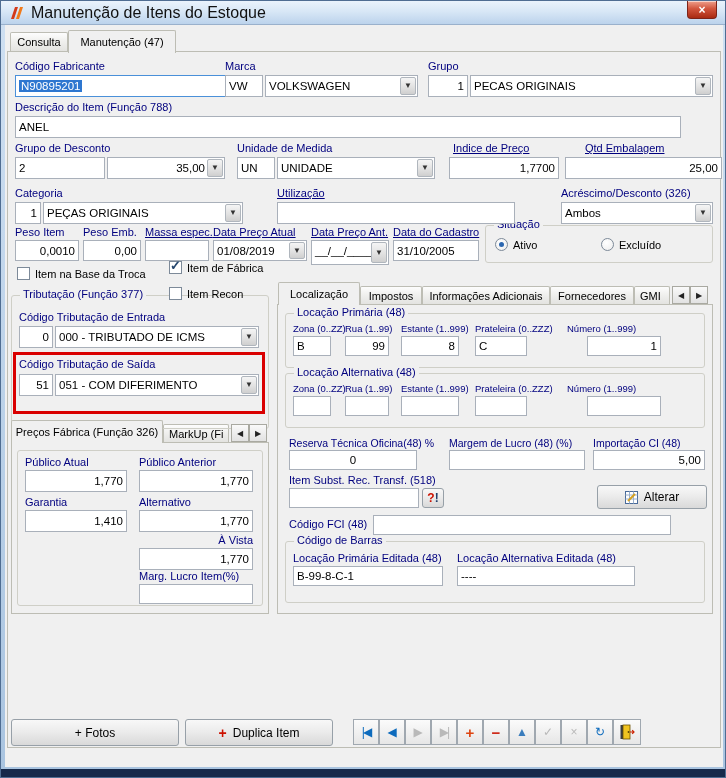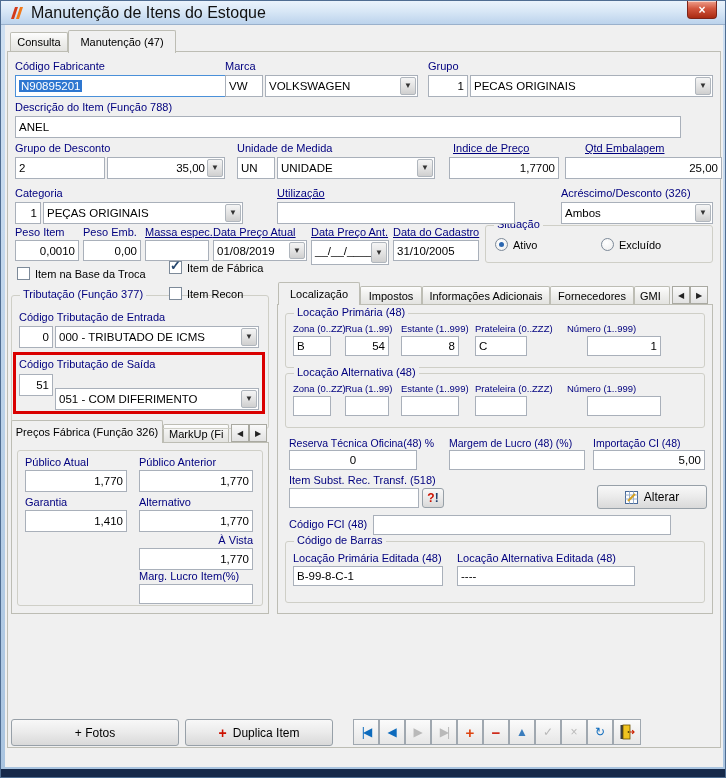--- a/index.html
+++ b/index.html
@@ -192,21 +192,21 @@
 
   <div class="grp" style="left:10px;top:294px;width:258px;height:134px;">
     <span class="legend">Tributação (Função 377)</span>
   </div>
   <div class="lbl" style="left:18px;top:310px;">Código Tributação de Entrada</div>
   <div class="tb r" style="left:18px;top:325px;width:34px;">0</div>
   <div class="combo" style="left:54px;top:325px;width:204px;"><span>000 - TRIBUTADO DE ICMS</span><span class="arr">▼</span></div>
 
   <div class="lbl" style="left:18px;top:357px;">Código Tributação de Saída</div>
   <div class="tb r" style="left:18px;top:373px;width:34px;">51</div>
-  <div class="combo" style="left:54px;top:373px;width:204px;margin-top:14px;"><span>051 - COM DIFERIMENTO</span><span class="arr">▼</span></div>
+  <div class="combo" style="left:54px;top:373px;width:204px;"><span>051 - COM DIFERIMENTO</span><span class="arr">▼</span></div>
 
   <div class="annot" style="left:12px;top:351px;width:252px;height:62px;"></div>
 
   <div class="tab active" style="left:10px;top:419px;width:152px;height:23px;">Preços Fábrica (Função 326)</div>
   <div class="tab clip" style="left:162px;top:423px;width:66px;height:18px;">MarkUp (Fi</div>
   <div class="spin" style="left:230px;top:423px;">
     <div class="sp">◀</div>
     <div class="sp">▶</div>
   </div>
   <div class="page" style="left:10px;top:441px;width:258px;height:172px;"></div>
@@ -241,21 +241,21 @@
 
   <div class="grp" style="left:284px;top:312px;width:420px;height:55px;">
     <span class="legend">Locação Primária (48)</span>
   </div>
   <div class="lbl xs" style="left:292px;top:322px;">Zona (0..ZZ)</div>
   <div class="lbl xs" style="left:344px;top:322px;">Rua (1..99)</div>
   <div class="lbl xs" style="left:400px;top:322px;">Estante (1..999)</div>
   <div class="lbl xs" style="left:474px;top:322px;">Prateleira (0..ZZZ)</div>
   <div class="lbl xs" style="left:566px;top:322px;">Número (1..999)</div>
   <div class="tb h20" style="left:292px;top:335px;width:38px;">B</div>
-  <div class="tb h20 r" style="left:344px;top:335px;width:44px;">54</div>
+  <div class="tb h20 r" style="left:344px;top:335px;width:44px;">99</div>
   <div class="tb h20 r" style="left:400px;top:335px;width:58px;">8</div>
   <div class="tb h20" style="left:474px;top:335px;width:52px;">C</div>
   <div class="tb h20 r" style="left:586px;top:335px;width:74px;">1</div>
 
   <div class="grp" style="left:284px;top:372px;width:420px;height:55px;">
     <span class="legend">Locação Alternativa (48)</span>
   </div>
   <div class="lbl xs" style="left:292px;top:382px;">Zona (0..ZZ)</div>
   <div class="lbl xs" style="left:344px;top:382px;">Rua (1..99)</div>
   <div class="lbl xs" style="left:400px;top:382px;">Estante (1..999)</div>

